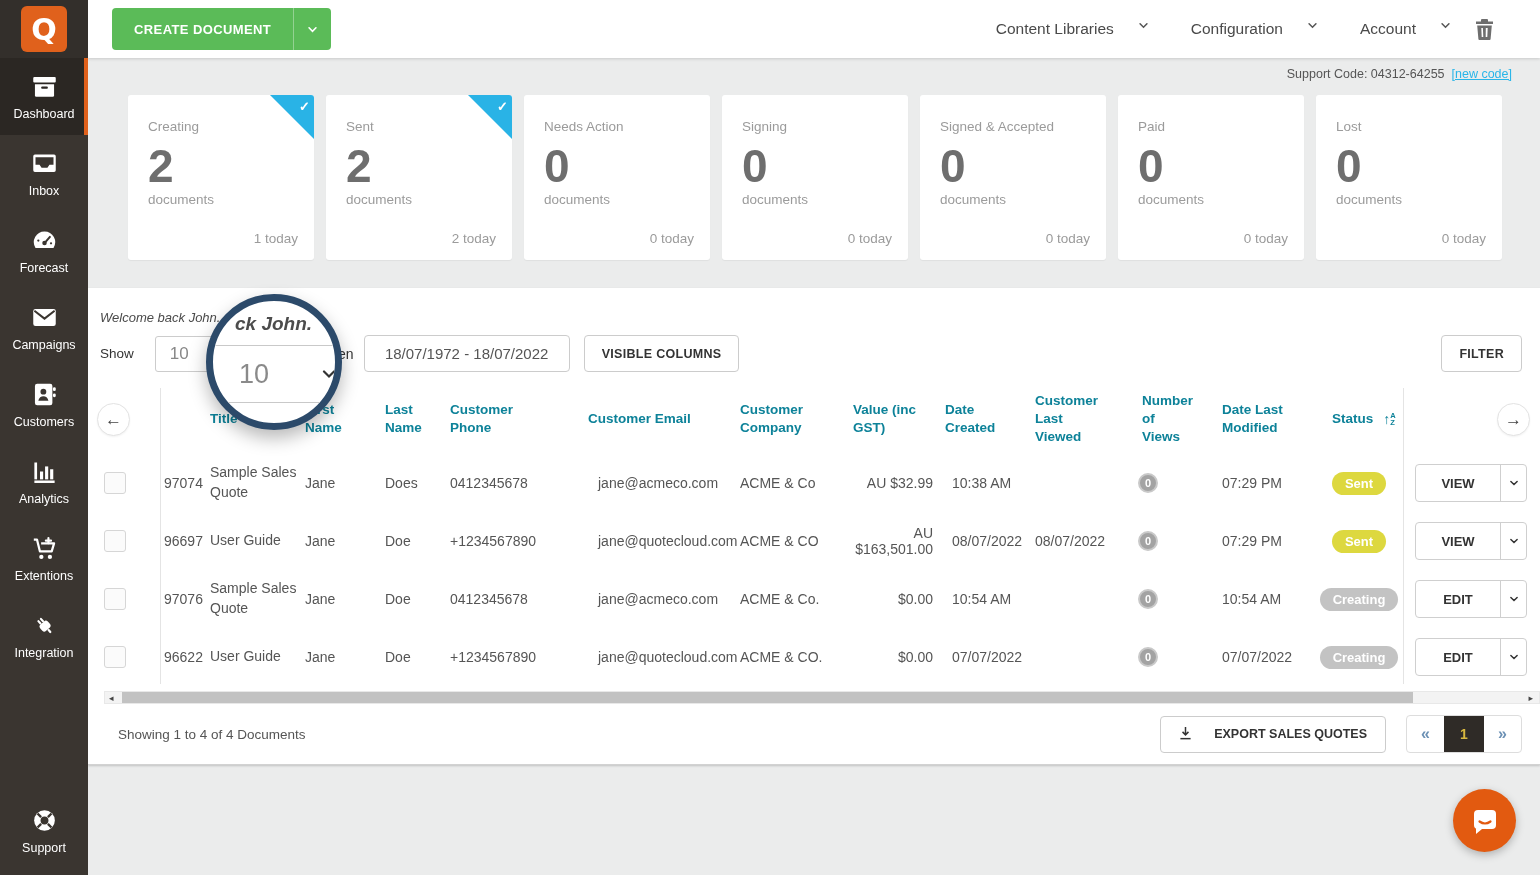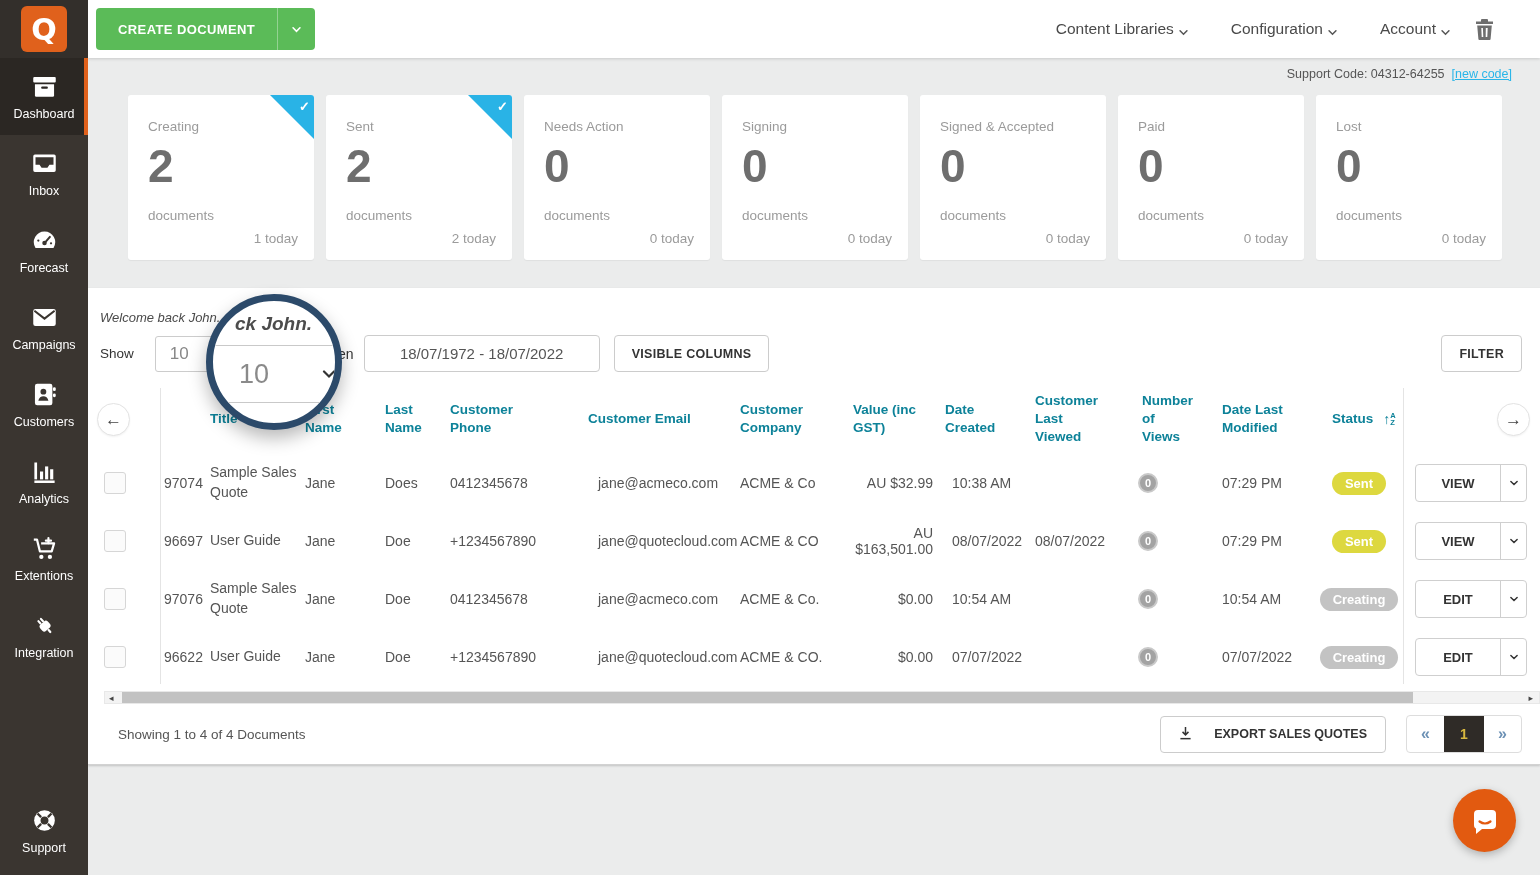--- a/index.html
+++ b/index.html
@@ -16,53 +16,53 @@
   .side-item .lbl{color:#fff;font-size:12.5px}
   .side-item svg{width:27px;height:27px}
   .side-item.active{background:#2b2723}
   .side-item.active::after{content:"";position:absolute;right:0;top:0;bottom:0;width:4px;background:#e0611c}
   .side-spacer{flex:1}
   .side-item.bottom{margin-bottom:6px}
 
   
   .topbar{position:absolute;left:88px;right:0;top:0;height:58px;background:#fff;z-index:20;
           box-shadow:0 1px 3px rgba(0,0,0,.15);display:flex;align-items:center}
-  .create-btn{margin-left:8px;height:42px;background:#5bbb58;border-radius:4px;display:flex;align-items:stretch;cursor:pointer;overflow:hidden}
+  .create-btn{margin-left:24px;height:42px;background:#5bbb58;border-radius:4px;display:flex;align-items:stretch;cursor:pointer;overflow:hidden}
   .create-btn .cb-label{display:flex;align-items:center;padding:0 22px;color:#fff;font-weight:bold;font-size:13px;letter-spacing:.4px}
   .create-btn .cb-caret{display:flex;align-items:center;justify-content:center;width:38px;border-left:1px solid rgba(255,255,255,.35)}
   .top-nav{margin-left:auto;display:flex;align-items:center;gap:42px;margin-right:24px}
-  .top-nav .nav-item{display:flex;align-items:flex-end;gap:4px;font-size:15.5px;color:#4a4a4a;cursor:pointer}
+  .top-nav .nav-item{display:flex;align-items:flex-start;gap:24px;font-size:15.5px;color:#4a4a4a;cursor:pointer}
   .chev{width:11px;height:11px}
   .trash-btn{margin-right:46px;cursor:pointer;display:flex;align-items:center}
 
   
   .main{position:absolute;left:88px;top:58px;right:0;bottom:0;background:#ebecec;overflow:hidden}
   .support-bar{height:32px;display:flex;align-items:center;justify-content:flex-end;padding-right:28px;gap:7px;font-size:12.5px;color:#555}
   .support-bar .newcode{color:#29b5e8;text-decoration:underline;cursor:pointer}
 
   
   .cards-wrap{padding:5px 38px 0 40px;display:flex;gap:12px}
   .card{flex:1;background:#fff;border-radius:3px;height:165px;position:relative;padding:24px 18px 14px 20px;overflow:hidden;cursor:pointer;box-shadow:0 1px 1px rgba(0,0,0,.05)}
   .card .corner{position:absolute;top:0;right:0;width:0;height:0;border-top:44px solid #29b3e6;border-left:44px solid transparent}
   .card .corner span{position:absolute;top:-40px;right:4px;color:#fff;font-size:13px;font-weight:bold}
   .card-label{color:#9b9b9b;font-size:13.5px}
   .card-count{color:#6e6e6e;font-size:46px;font-weight:bold;line-height:1.05;margin-top:8px}
-  .card-unit{color:#9b9b9b;font-size:13.5px;margin-top:18px}
+  .card-unit{color:#9b9b9b;font-size:13.5px;margin-top:2px}
   .card-today{position:absolute;right:16px;bottom:14px;color:#9b9b9b;font-size:13.5px}
 
   
   .panel{margin-top:28px;background:#fff;border-bottom:1px solid #d2d2d2;box-shadow:0 1px 2px rgba(0,0,0,.18);padding:22px 0 8px 0;position:relative}
   .welcome{margin-left:12px;font-style:italic;font-size:13px;color:#4a4a4a}
 
   .controls{display:flex;align-items:center;margin:10px 18px 0 12px}
   .show-label{font-size:13.5px;color:#333;margin-right:21px}
   .pagesize{width:92px;height:36px;border:1px solid #ccc;border-radius:3px;background:#fff;display:flex;align-items:center;padding:0 10px 0 14px;color:#888;font-size:17px;cursor:pointer}
   .pagesize .chev{margin-left:auto;color:#333}
   .between-label{font-size:14px;color:#333;margin:0 10px 0 8px}
-  .daterange{width:236px;height:37px;border:1px solid #ccc;border-radius:4px;background:#fff;text-align:center;font-size:15px;color:#555;font-family:"Liberation Sans",sans-serif}
+  .daterange{width:206px;height:37px;border:1px solid #ccc;border-radius:4px;background:#fff;text-align:center;font-size:15px;color:#555;font-family:"Liberation Sans",sans-serif}
   .btn-plain{height:37px;border:1px solid #ccc;border-radius:4px;background:#fff;color:#333;font-weight:bold;font-size:12.5px;letter-spacing:.3px;padding:0 17px;cursor:pointer;font-family:"Liberation Sans",sans-serif}
   .vis-cols{margin-left:14px}
   .filter-btn{margin-left:auto}
 
   
   .table{position:relative;margin-top:12px}
   .trow{display:grid;grid-template-columns:56px 50px 95px 80px 65px 110px 180px 95px 110px 90px 95px 75px 110px 88px 137px;margin-left:16px;align-items:center}
   .thead{height:70px;color:#0d8299;font-weight:bold;font-size:13.5px;line-height:1.35}
   .thead>div{padding-right:26px}
   .tdata{height:58px;font-size:14px;color:#555}

